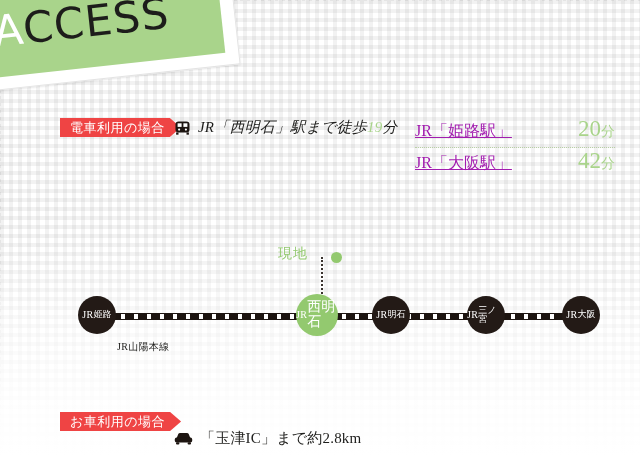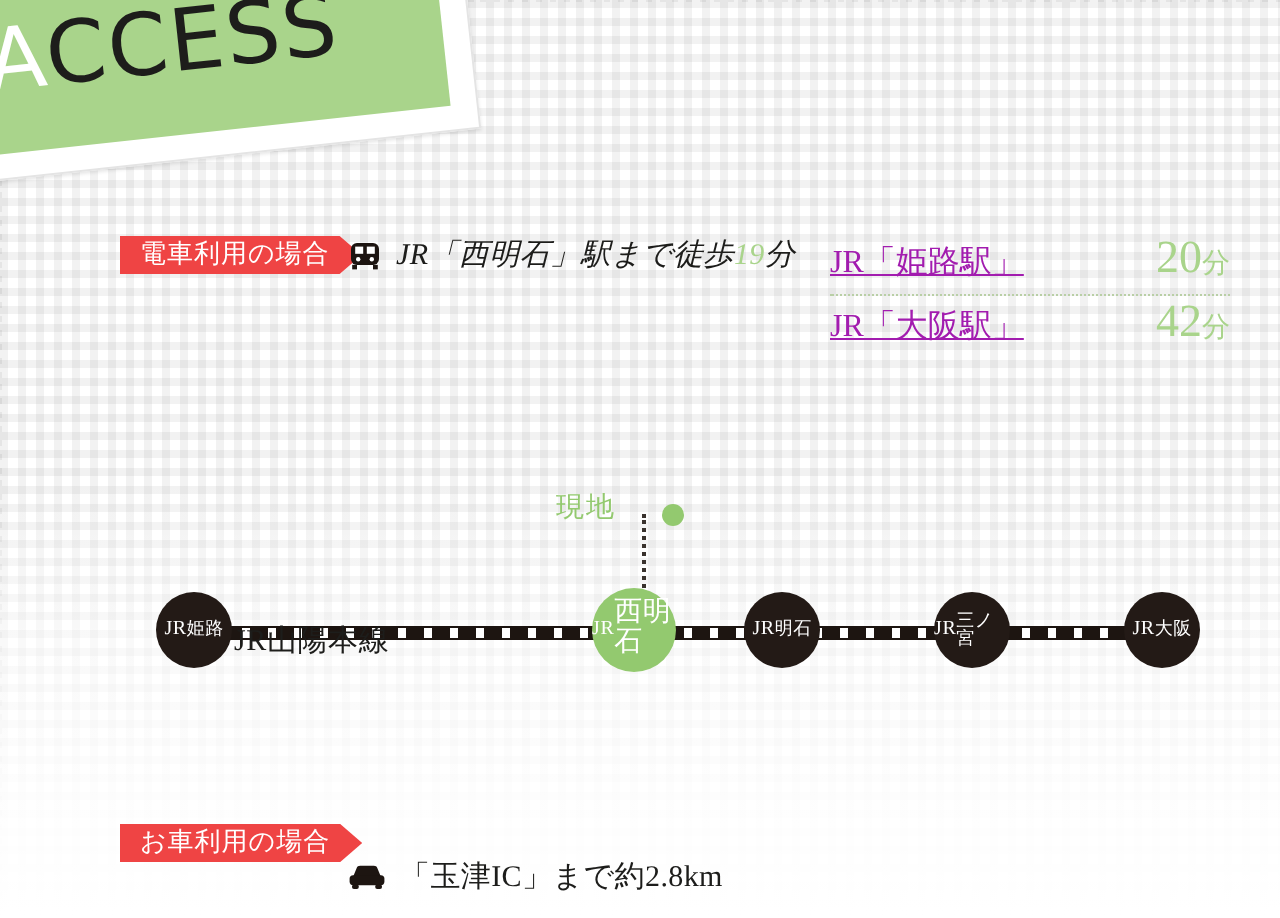--- a/index.html
+++ b/index.html
@@ -219,24 +219,24 @@
   }
   .station-node .nm {
     font-size: 9px;
     letter-spacing: 0.2px;
   }
   .station-node.current .jr { font-size: 10px; }
   .station-node.current .nm { font-size: 14px; }
 
   #line-label {
     position: absolute;
-    top: 71px;
+    top: 100px;
     left: 117px;
     font-family: "Liberation Serif", "DejaVu Serif", serif;
-    font-size: 15px;
+    font-size: 10px;
     color: #1d1d1b;
     letter-spacing: 0.3px;
     white-space: nowrap;
   }
 
   
   #current-marker {
     position: absolute;
     left: 278px;
     top: 5px;

